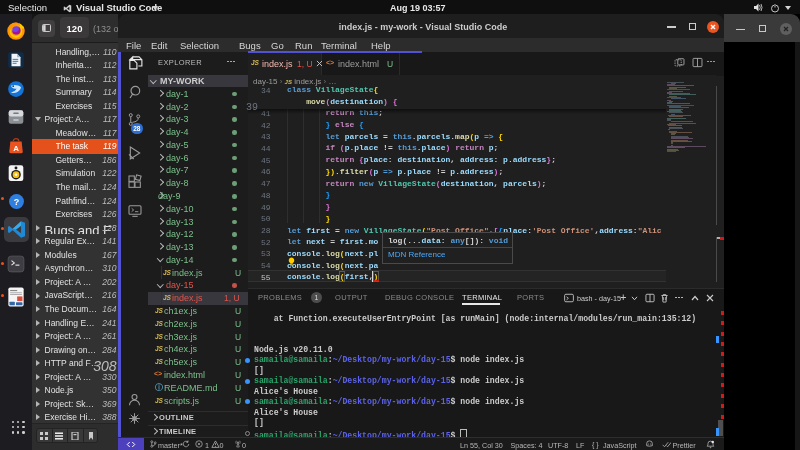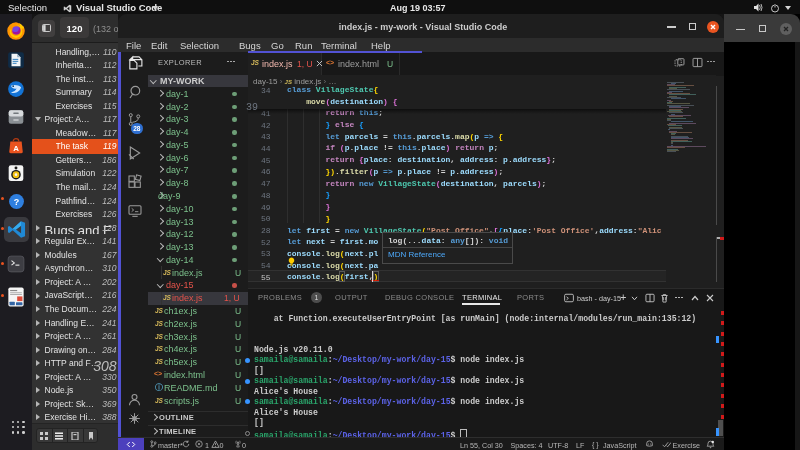--- a/index.html
+++ b/index.html
@@ -155,21 +155,21 @@
 <div style="position:absolute;left:44.5px;top:263.3px;width:67.5px;height:11px;color:#e3e3e3;font-size:8.5px;white-space:nowrap;overflow:hidden;">Asynchron…</div>
 <div style="position:absolute;left:92px;top:263.3px;width:24.5px;height:11px;color:#bdbdbd;font-size:8.5px;font-style:italic;text-align:right;">310</div>
 <div style="position:absolute;left:35.5px;top:278.95000000000005px;width:0;height:0;border-top:3px solid transparent;border-bottom:3px solid transparent;border-left:4.5px solid #b5b5b5;"></div>
 <div style="position:absolute;left:44.5px;top:276.85px;width:67.5px;height:11px;color:#e3e3e3;font-size:8.5px;white-space:nowrap;overflow:hidden;">Project: A …</div>
 <div style="position:absolute;left:92px;top:276.85px;width:24.5px;height:11px;color:#bdbdbd;font-size:8.5px;font-style:italic;text-align:right;">202</div>
 <div style="position:absolute;left:35.5px;top:292.5px;width:0;height:0;border-top:3px solid transparent;border-bottom:3px solid transparent;border-left:4.5px solid #b5b5b5;"></div>
 <div style="position:absolute;left:44.5px;top:290.4px;width:67.5px;height:11px;color:#e3e3e3;font-size:8.5px;white-space:nowrap;overflow:hidden;">JavaScript…</div>
 <div style="position:absolute;left:92px;top:290.4px;width:24.5px;height:11px;color:#bdbdbd;font-size:8.5px;font-style:italic;text-align:right;">216</div>
 <div style="position:absolute;left:35.5px;top:306.05px;width:0;height:0;border-top:3px solid transparent;border-bottom:3px solid transparent;border-left:4.5px solid #b5b5b5;"></div>
 <div style="position:absolute;left:44.5px;top:303.95px;width:67.5px;height:11px;color:#e3e3e3;font-size:8.5px;white-space:nowrap;overflow:hidden;">The Docum…</div>
-<div style="position:absolute;left:92px;top:303.95px;width:24.5px;height:11px;color:#bdbdbd;font-size:8.5px;font-style:italic;text-align:right;">224</div>
+<div style="position:absolute;left:92px;top:303.95px;width:24.5px;height:11px;color:#bdbdbd;font-size:8.5px;font-style:italic;text-align:right;">164</div>
 <div style="position:absolute;left:35.5px;top:319.6px;width:0;height:0;border-top:3px solid transparent;border-bottom:3px solid transparent;border-left:4.5px solid #b5b5b5;"></div>
 <div style="position:absolute;left:44.5px;top:317.5px;width:67.5px;height:11px;color:#e3e3e3;font-size:8.5px;white-space:nowrap;overflow:hidden;">Handling E…</div>
 <div style="position:absolute;left:92px;top:317.5px;width:24.5px;height:11px;color:#bdbdbd;font-size:8.5px;font-style:italic;text-align:right;">241</div>
 <div style="position:absolute;left:35.5px;top:333.15000000000003px;width:0;height:0;border-top:3px solid transparent;border-bottom:3px solid transparent;border-left:4.5px solid #b5b5b5;"></div>
 <div style="position:absolute;left:44.5px;top:331.05px;width:67.5px;height:11px;color:#e3e3e3;font-size:8.5px;white-space:nowrap;overflow:hidden;">Project: A …</div>
 <div style="position:absolute;left:92px;top:331.05px;width:24.5px;height:11px;color:#bdbdbd;font-size:8.5px;font-style:italic;text-align:right;">261</div>
 <div style="position:absolute;left:35.5px;top:346.70000000000005px;width:0;height:0;border-top:3px solid transparent;border-bottom:3px solid transparent;border-left:4.5px solid #b5b5b5;"></div>
 <div style="position:absolute;left:44.5px;top:344.6px;width:67.5px;height:11px;color:#e3e3e3;font-size:8.5px;white-space:nowrap;overflow:hidden;">Drawing on…</div>
 <div style="position:absolute;left:92px;top:344.6px;width:24.5px;height:11px;color:#bdbdbd;font-size:8.5px;font-style:italic;text-align:right;">284</div>
 <div style="position:absolute;left:35.5px;top:360.25000000000006px;width:0;height:0;border-top:3px solid transparent;border-bottom:3px solid transparent;border-left:4.5px solid #b5b5b5;"></div>
@@ -616,19 +616,19 @@
 <div style="position:absolute;left:603px;top:440.5px;color:#b8b8b8;font-size:7.2px;white-space:nowrap;">JavaScript</div>
 <div style="position:absolute;left:592px;top:440.5px;color:#b8b8b8;font-size:7px;">{&nbsp;}</div>
 <svg class="ab" style="left:645px;top:440px" width="9" height="8" viewBox="0 0 16 14">
       <path d="M3 6a5 4.5 0 0 1 10 0v4a9 5 0 0 1-10 0z" fill="none" stroke="#b8b8b8" stroke-width="1.4"></path>
       <circle cx="5.8" cy="7" r="1" fill="#b8b8b8"></circle>
       <circle cx="10.2" cy="7" r="1" fill="#b8b8b8"></circle>
     </svg>
 <svg class="ab" style="left:662px;top:441px" width="9" height="7" viewBox="0 0 16 12">
       <path d="M1 6.5 4.5 10 11 2M8 8l2 2L16.5 2" fill="none" stroke="#b8b8b8" stroke-width="1.4"></path>
     </svg>
-<div style="position:absolute;left:672.5px;top:440.5px;color:#b8b8b8;font-size:7.2px;">Exercise</div>
+<div style="position:absolute;left:672.5px;top:440.5px;color:#b8b8b8;font-size:7.2px;">Prettier</div>
 <svg class="ab" style="left:706px;top:439.5px" width="9" height="9" viewBox="0 0 16 16">
       <path d="M8 2a4.5 4.5 0 0 1 4.5 4.5c0 3 1 4 1.5 4.5H2c.5-.5 1.5-1.5 1.5-4.5A4.5 4.5 0 0 1 8 2z" fill="none" stroke="#b8b8b8" stroke-width="1.4"></path>
       <path d="M6.5 13a1.5 1.5 0 0 0 3 0" fill="#b8b8b8"></path>
       <circle cx="12" cy="3.5" r="2.2" fill="#e7e7e7"></circle>
     </svg>
 <div style="position:absolute;left:666px;top:225px;width:58px;height:12px;background:#1f1f1f;"></div>
 </div>
 </body></html>

